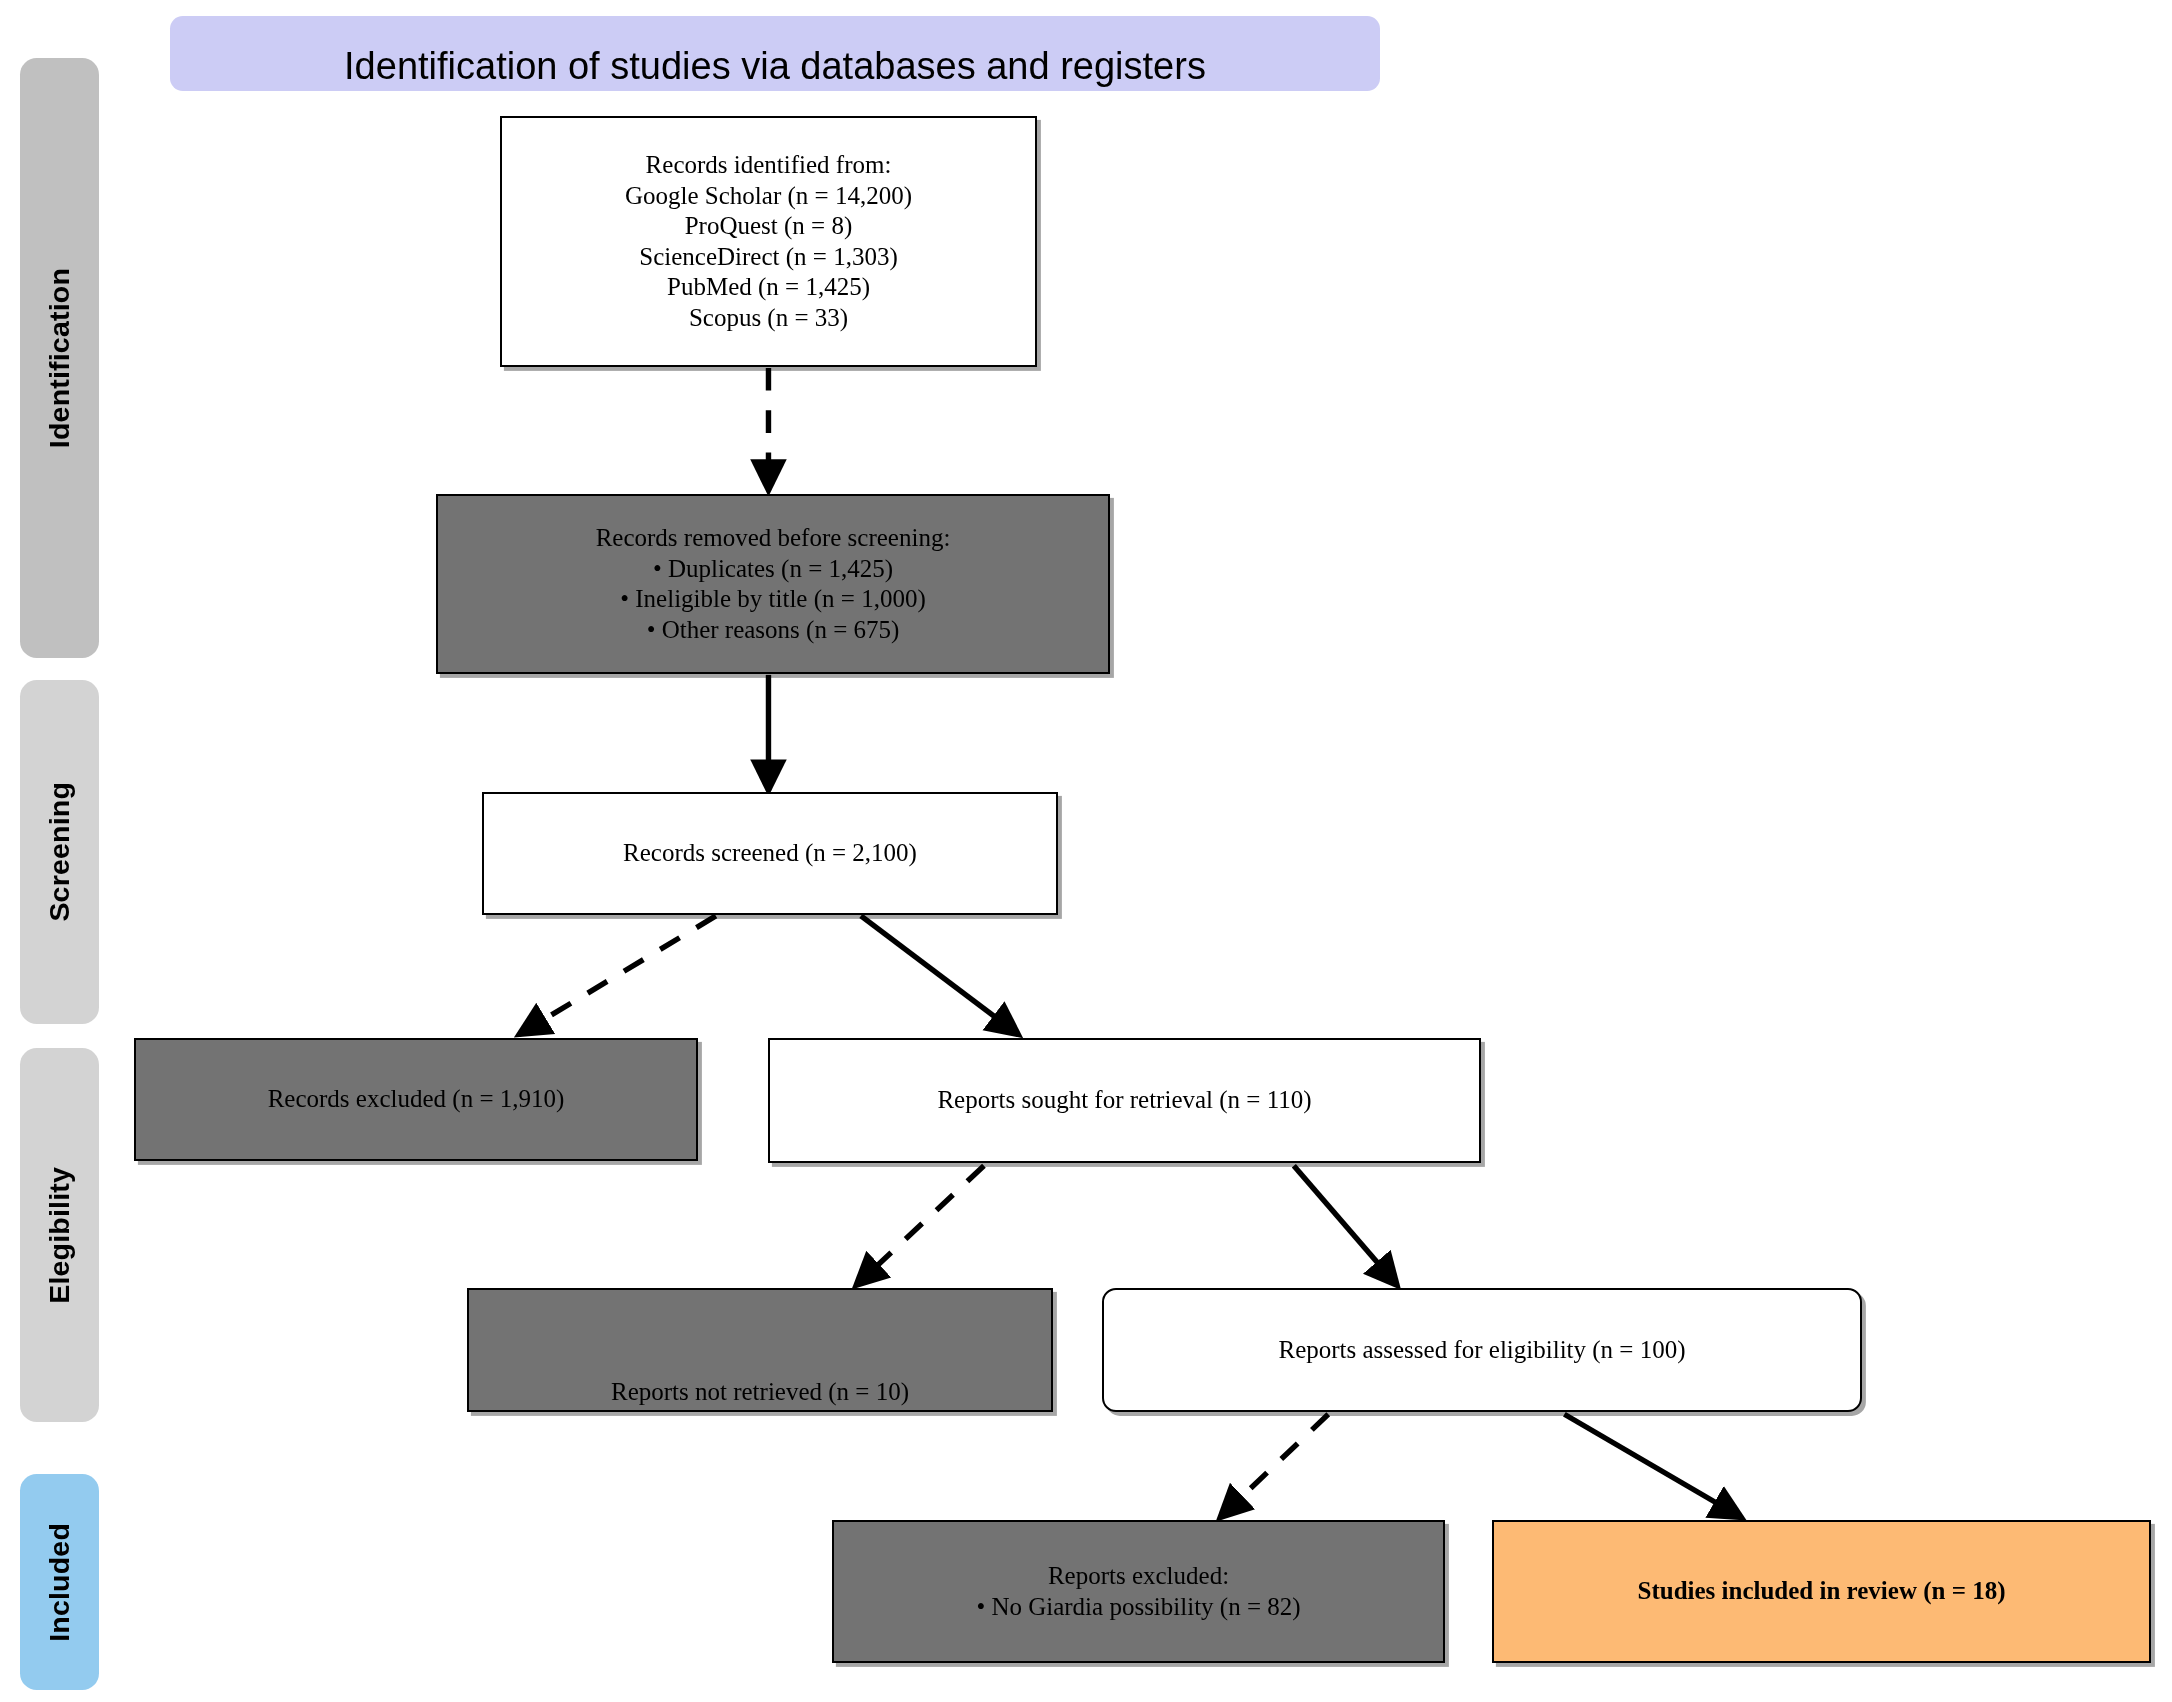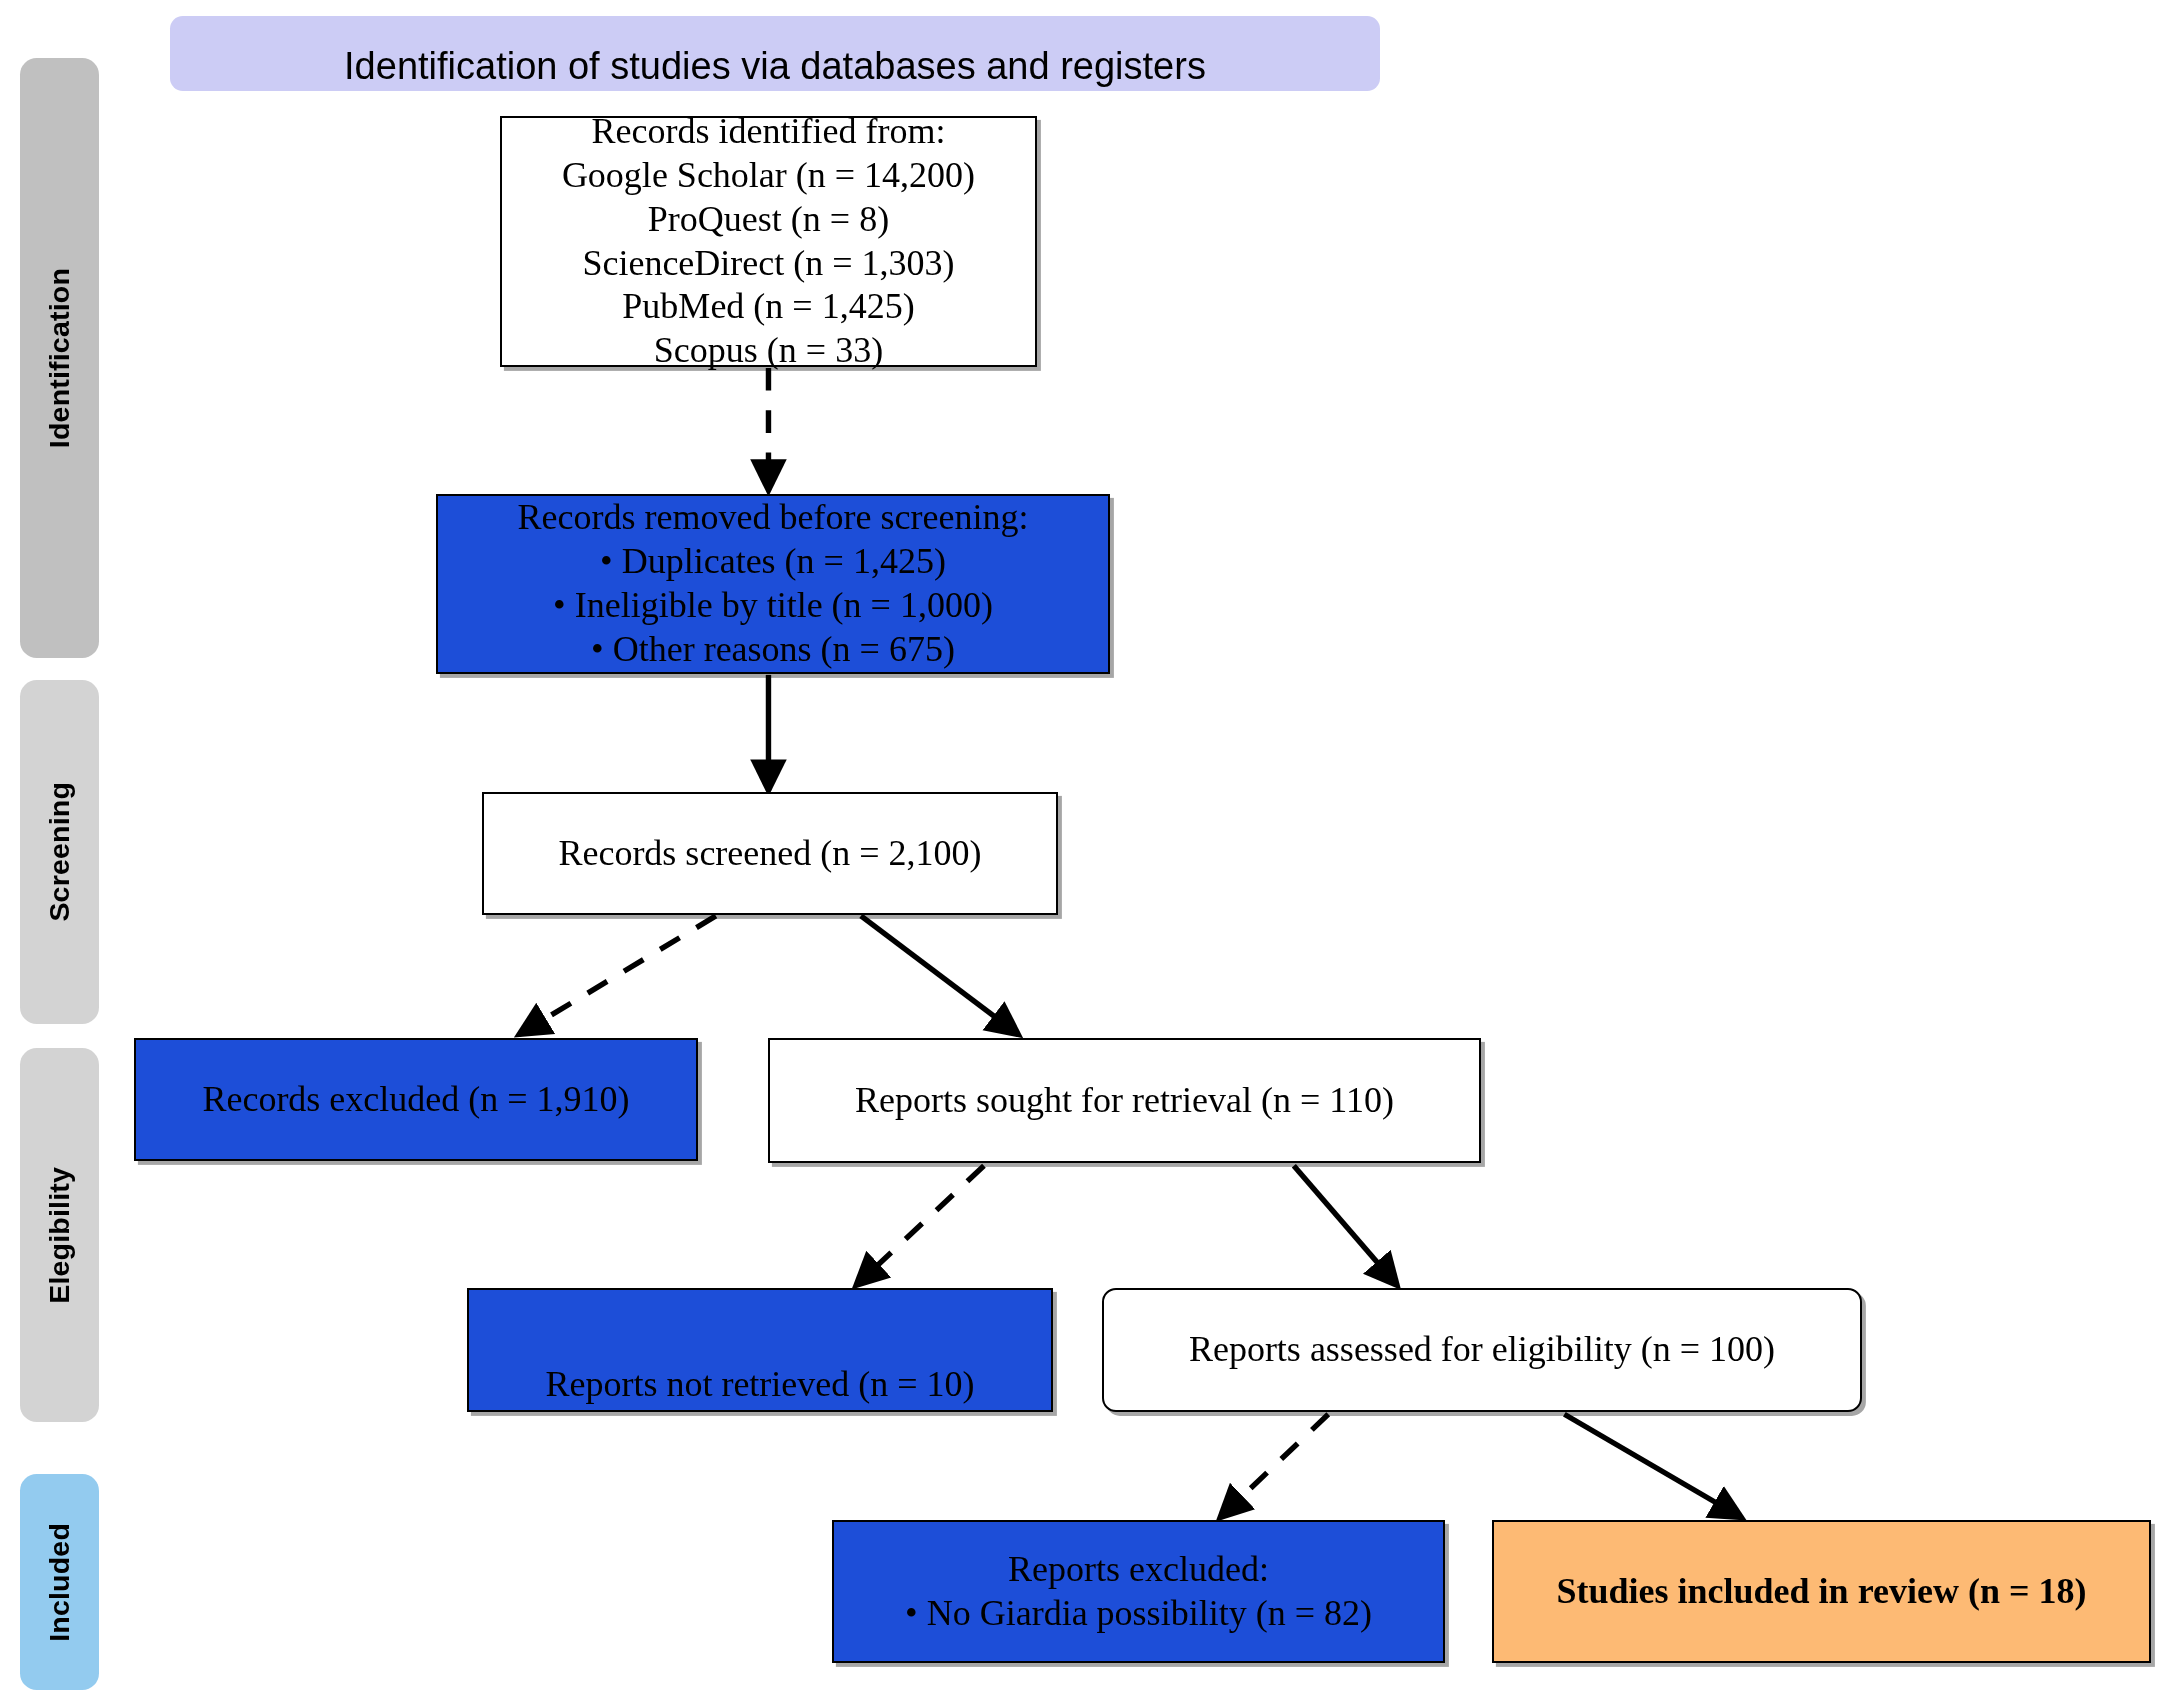--- a/index.html
+++ b/index.html
@@ -54,25 +54,25 @@
     box-sizing:border-box;
     border:2.5px solid #000000;
     background:#ffffff;
     box-shadow:3.9px 3.9px 0 0 rgba(0,0,0,0.35);
     display:flex;
     align-items:center;
     justify-content:center;
     text-align:center;
     padding:3px 6.9px;
   }
-  .node.grey{ background:#1d4ed8; }
+  .node.grey{ background:#737373; }
   .node.blue{ background:#fdba74;font-weight:bold; }
   .node .txt{
     font-family:"Liberation Serif", serif;
-    font-size:36px;
+    font-size:25px;
     line-height:1.22;
     color:#000000;
     white-space:pre-line;
   }
   
   #connectors{
     position:absolute;
     left:0; top:0;
     width:2172px; height:1702px;
     pointer-events:none;

